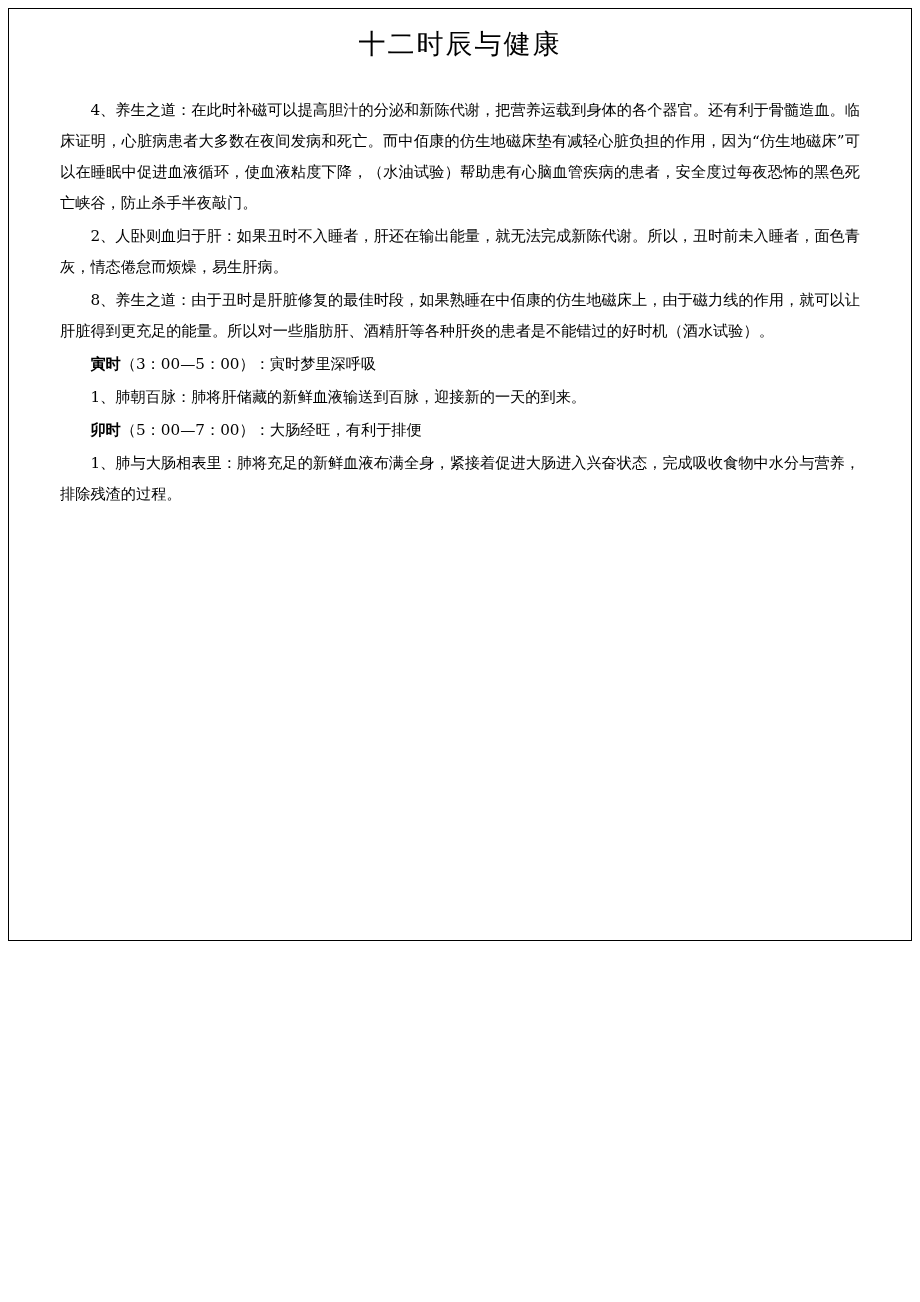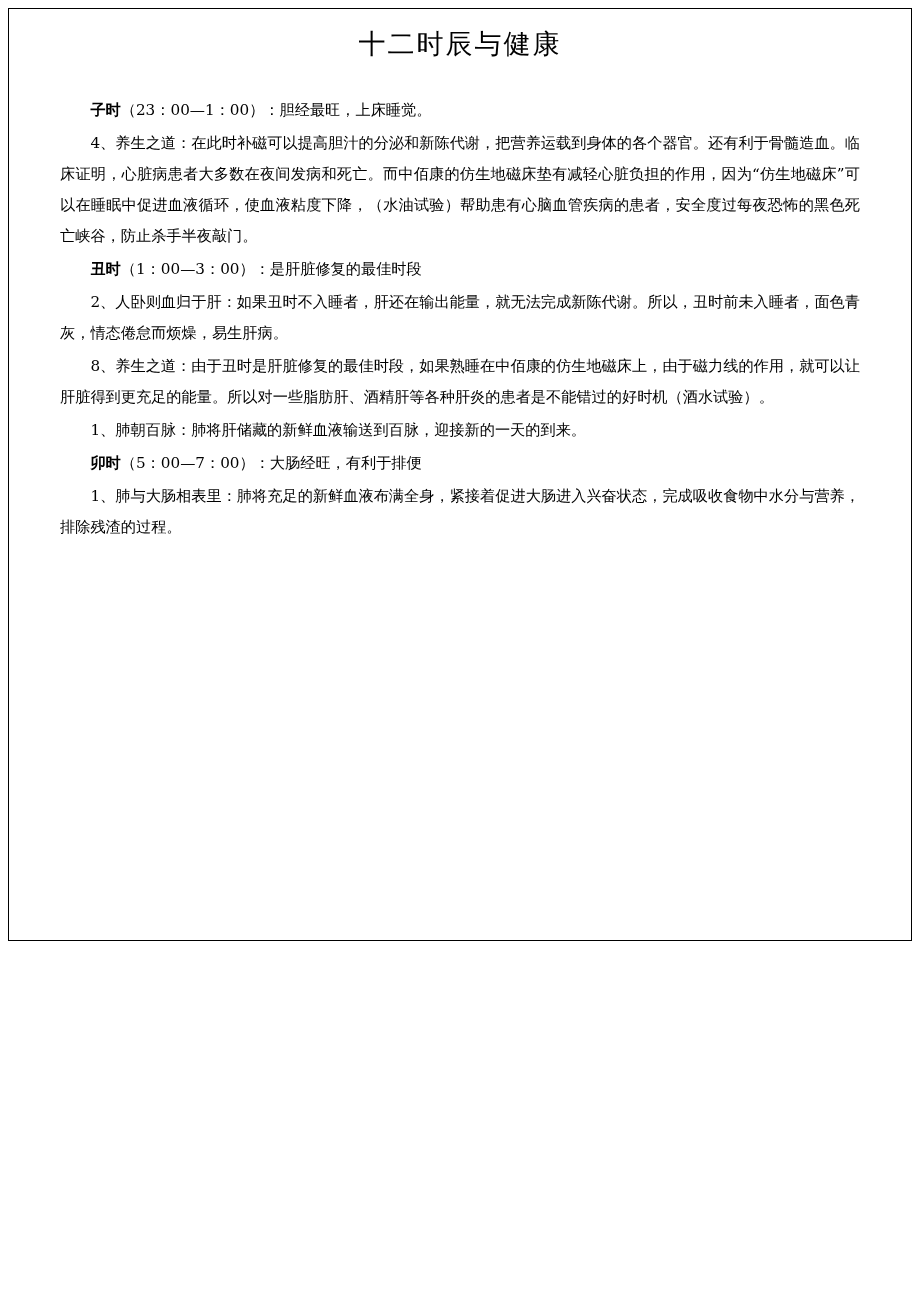--- a/index.html
+++ b/index.html
@@ -75,33 +75,32 @@
 </style>
 </head>
 <body>
 
 <div class="page">
   <div class="page-border"></div>
 
   <div class="content">
     <h1 class="doc-title">十二时辰与健康</h1>
 
-    <p class="para heading-para"><span class="lead">子时</span><span class="rest">（23：00—1：00）：胆经最旺，上床睡觉。</span></p>
 
 
 
     <p class="para"><span class="lead"></span><span class="rest">4、养生之道：在此时补磁可以提高胆汁的分泌和新陈代谢，把营养运载到身体的各个器官。还有利于骨髓造血。临床证明，心脏病患者大多数在夜间发病和死亡。而中佰康的仿生地磁床垫有减轻心脏负担的作用，因为“仿生地磁床”可以在睡眠中促进血液循环，使血液粘度下降，（水油试验）帮助患有心脑血管疾病的患者，安全度过每夜恐怖的黑色死亡峡谷，防止杀手半夜敲门。</span></p>
 
-    <p class="para heading-para"><span class="lead">丑时</span><span class="rest">（1：00—3：00）：是肝脏修复的最佳时段</span></p>
 
 
     <p class="para"><span class="lead"></span><span class="rest">2、人卧则血归于肝：如果丑时不入睡者，肝还在输出能量，就无法完成新陈代谢。所以，丑时前未入睡者，面色青灰，情态倦怠而烦燥，易生肝病。</span></p>
 
     <p class="para"><span class="lead"></span><span class="rest">8、养生之道：由于丑时是肝脏修复的最佳时段，如果熟睡在中佰康的仿生地磁床上，由于磁力线的作用，就可以让肝脏得到更充足的能量。所以对一些脂肪肝、酒精肝等各种肝炎的患者是不能错过的好时机（酒水试验）。</span></p>
 
+    <p class="para heading-para"><span class="lead">寅时</span><span class="rest">（3：00—5：00）：寅时梦里深呼吸</span></p>
 
     <p class="para"><span class="lead"></span><span class="rest">1、肺朝百脉：肺将肝储藏的新鲜血液输送到百脉，迎接新的一天的到来。</span></p>
 
 
 
     <p class="para heading-para"><span class="lead">卯时</span><span class="rest">（5：00—7：00）：大肠经旺，有利于排便</span></p>
 
     <p class="para"><span class="lead"></span><span class="rest">1、肺与大肠相表里：肺将充足的新鲜血液布满全身，紧接着促进大肠进入兴奋状态，完成吸收食物中水分与营养，排除残渣的过程。</span></p>
   </div>
 

